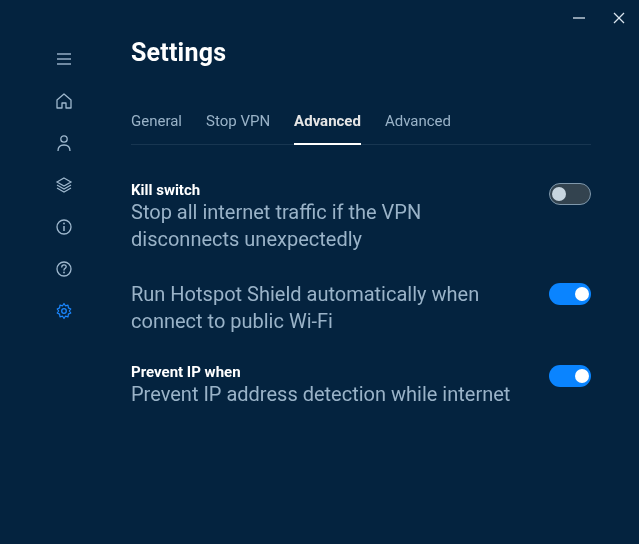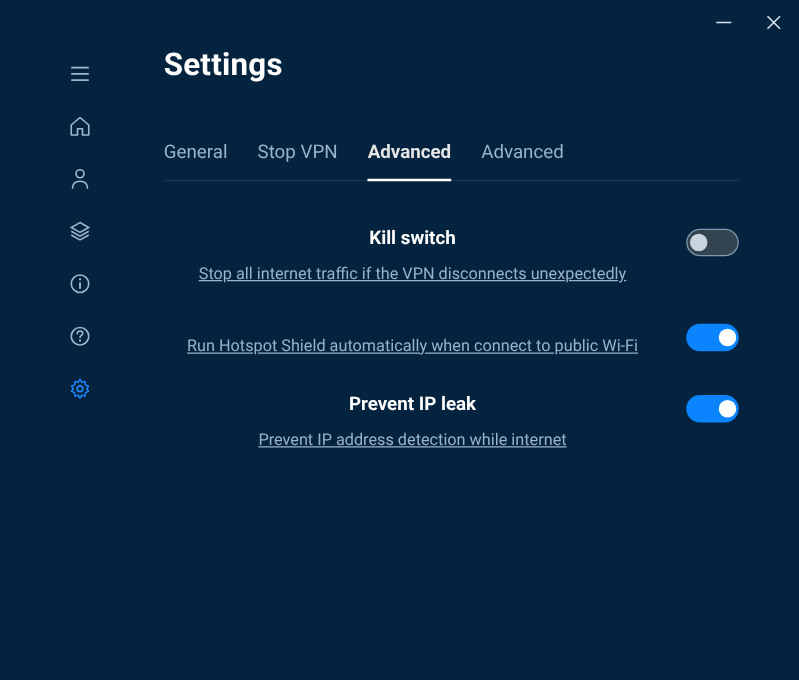--- a/index.html
+++ b/index.html
@@ -105,32 +105,31 @@
     display: flex;
     flex-direction: column;
     gap: 28px;
   }
   .setting {
     display: flex;
     align-items: flex-start;
     justify-content: space-between;
     gap: 20px;
   }
-  .setting-text { flex: 1; text-align: center; }
+  .setting-text { flex: 1; }
   .setting-title {
     font-size: 15px;
     font-weight: 700;
     color: #ffffff;
   }
   .setting-desc {
-    font-size: 13px;
+    font-size: 20px;
     color: #9ab3c8;
-    margin-top: 12px;
+    margin-top: 0;
     line-height: 1.35;
-    text-decoration: underline;
   }
 
   
   .toggle {
     width: 42px;
     height: 22px;
     border-radius: 11px;
     position: relative;
     cursor: pointer;
     flex-shrink: 0;
@@ -253,21 +252,21 @@
         <div class="setting-text">
           <div class="setting-desc">Run Hotspot Shield automatically when connect to public Wi-Fi</div>
         </div>
         <div class="toggle on">
             <div class="knob"></div>
           </div>
       </div>
 
       <div class="setting">
         <div class="setting-text">
-          <div class="setting-title">Prevent IP leak</div>
+          <div class="setting-title">Prevent IP when</div>
           <div class="setting-desc">Prevent IP address detection while internet</div>
         </div>
         <div class="toggle on">
             <div class="knob"></div>
           </div>
       </div>
 
     </div>
   </div>
 </div>

